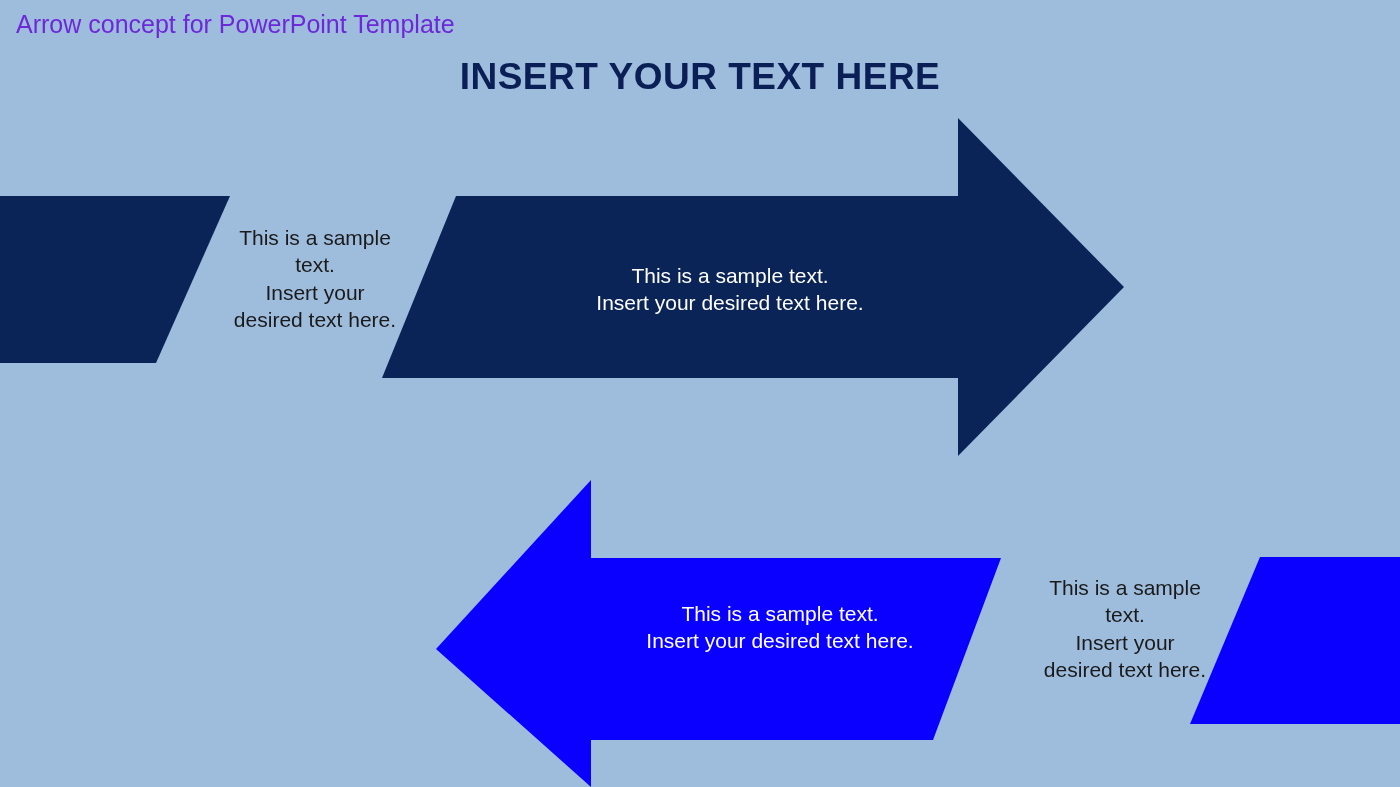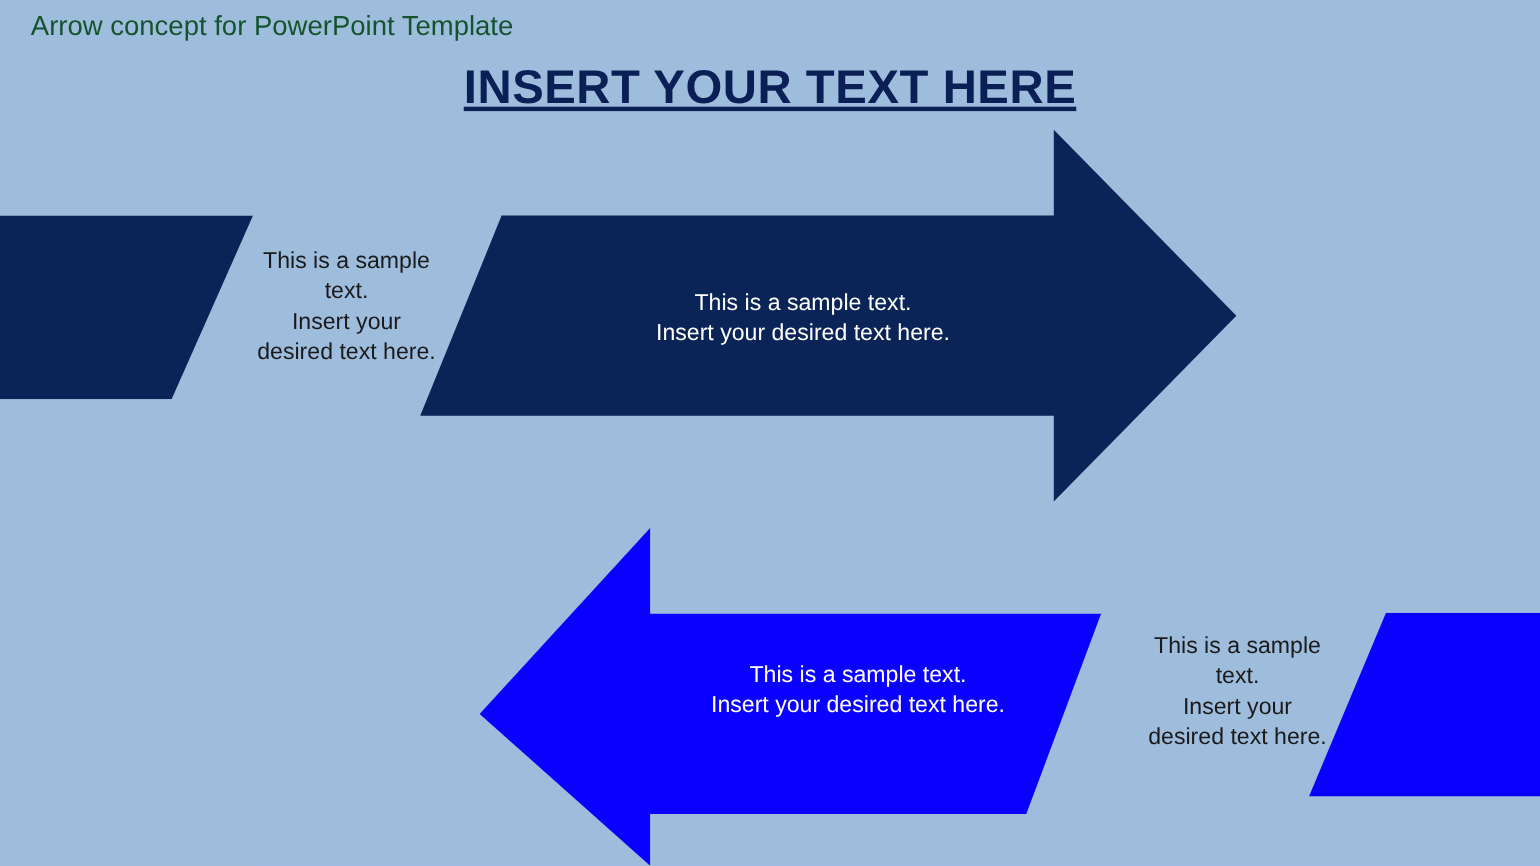--- a/index.html
+++ b/index.html
@@ -5,35 +5,34 @@
   * { margin: 0; padding: 0; box-sizing: border-box; }
   html, body { width: 1400px; height: 787px; overflow: hidden; }
   body {
     background: #9ebddd;
     font-family: "Segoe UI", Arial, sans-serif;
     position: relative;
   }
   .slide-label {
     position: absolute;
     top: 10px;
-    left: 28px;
+    left: 16px;
     font-size: 25px;
-    color: #14532d;
+    color: #6d28d9;
   }
   .main-title {
     position: absolute;
     top: 56px;
     left: 0;
     width: 100%;
     text-align: center;
-    font-size: 43px;
+    font-size: 37px;
     font-weight: 800;
     color: #0a1f55;
     letter-spacing: 0.5px;
-    text-decoration: underline;
   }
   .shape { position: absolute; }
   .arrow-text {
     position: absolute;
     text-align: center;
     color: #fff;
     font-size: 21px;
     line-height: 1.3;
   }
   .note-text {

